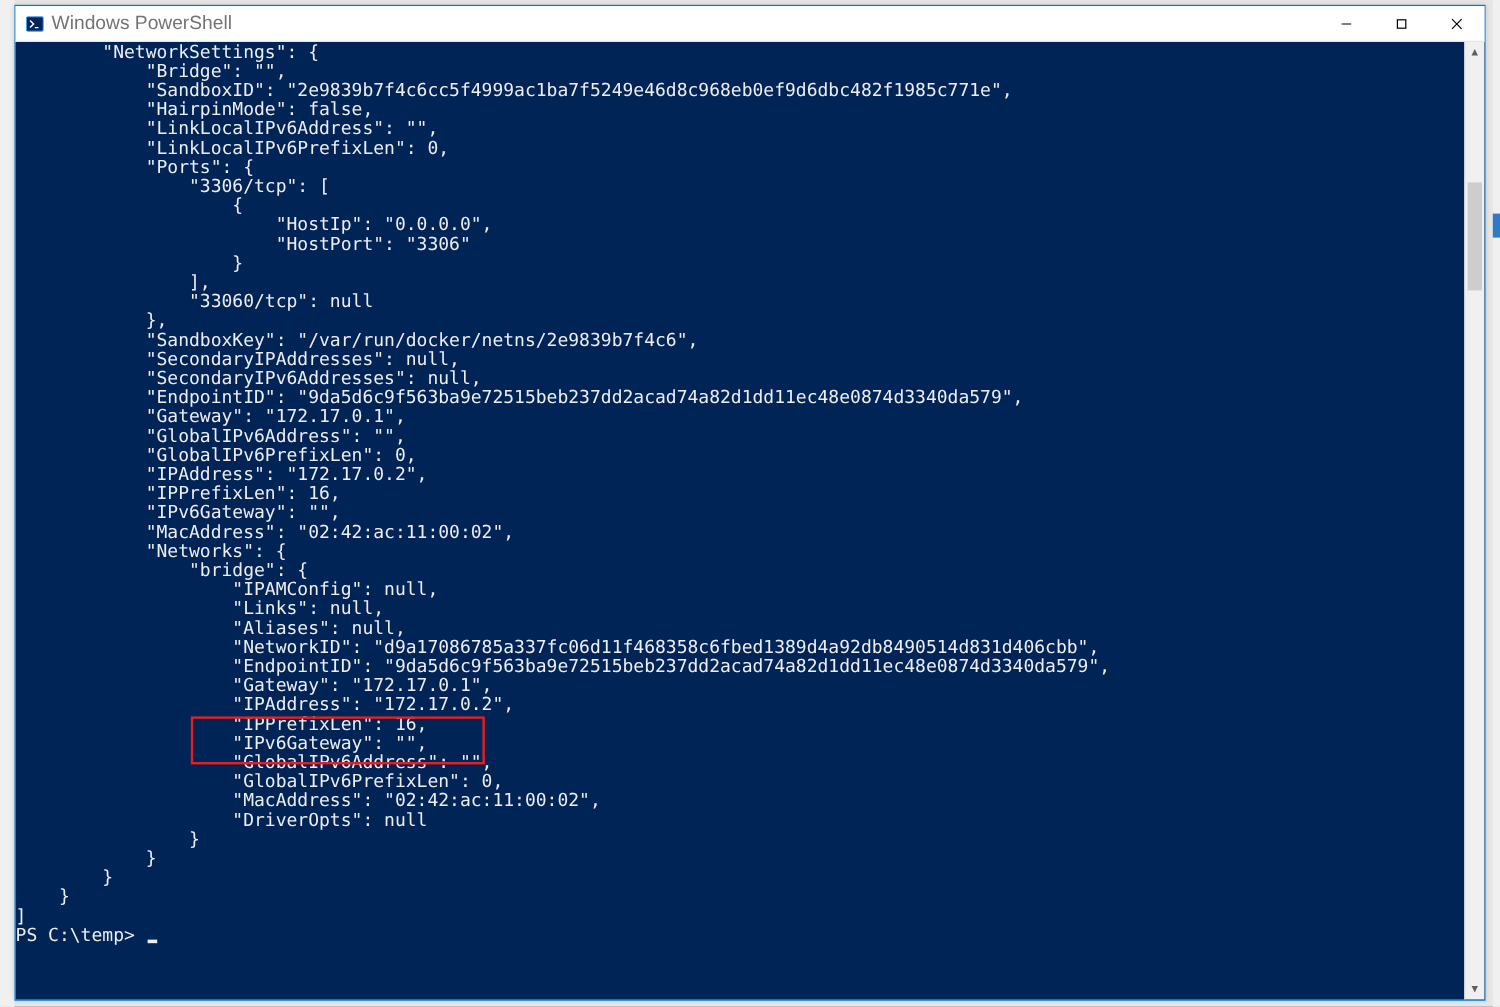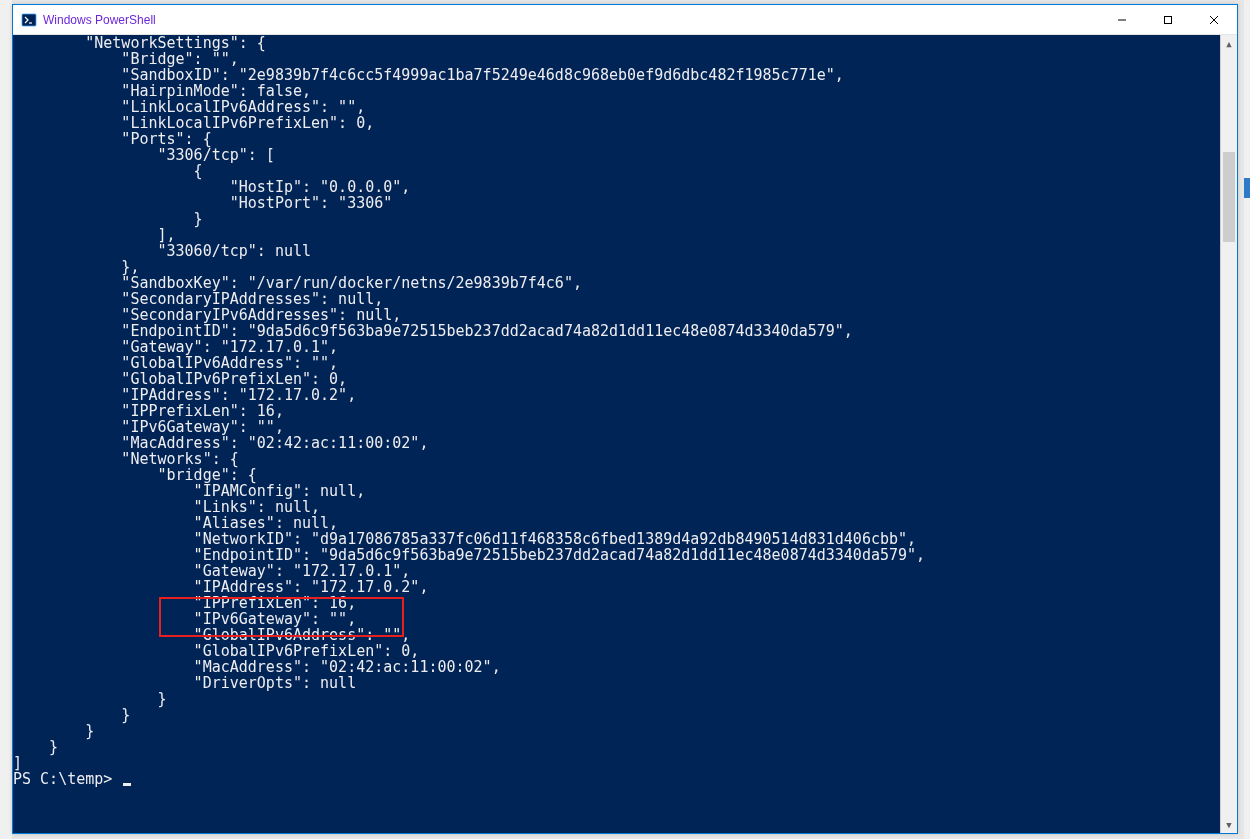--- a/index.html
+++ b/index.html
@@ -27,22 +27,22 @@
       box-shadow: 0 0 4px rgba(0,0,0,0.15);
       display: flex;
       flex-direction: column;
     }
     .titlebar {
       height: 30px;
       background: #fff;
       border-bottom: 1px solid #e5e5e5;
       display: flex;
       align-items: center;
-      font-size: 12px;
-      color: #6d28d9;
+      font-size: 16px;
+      color: #737373;
     }
     .titlebar-icon {
       width: 16px; height: 16px;
       margin: 0 6px 0 8px;
       display: inline-flex;
       align-items: center;
       justify-content: center;
     }
     .titlebar-title { flex: 0 0 auto; }
     .titlebar-spacer { flex: 1; }

